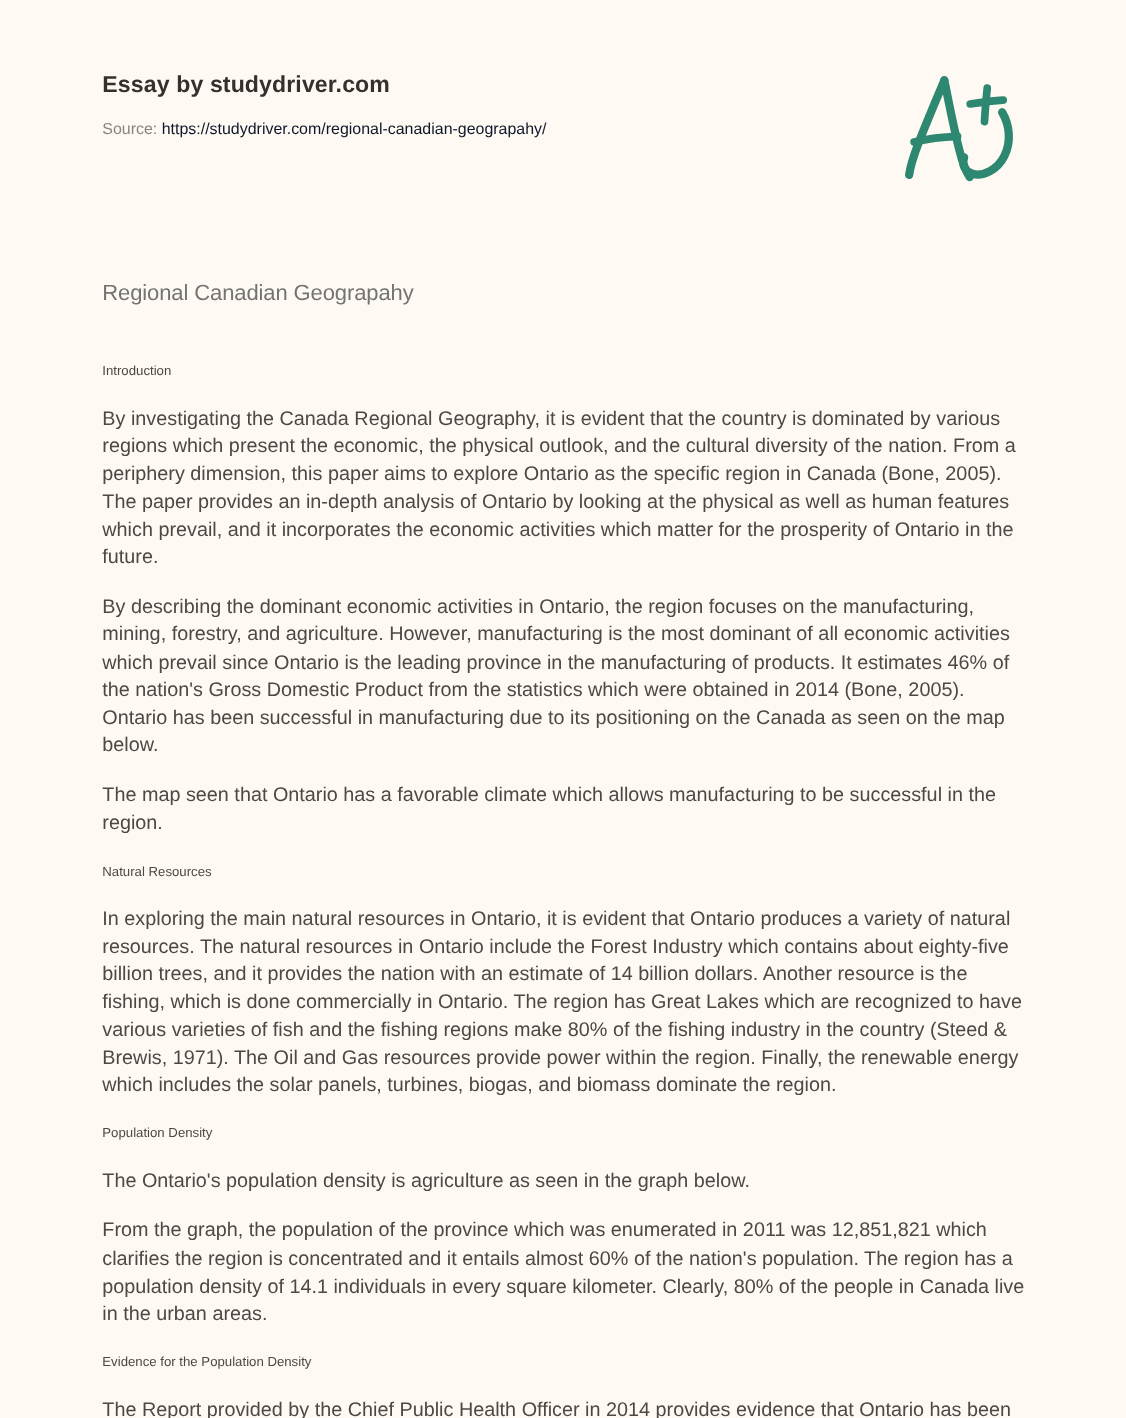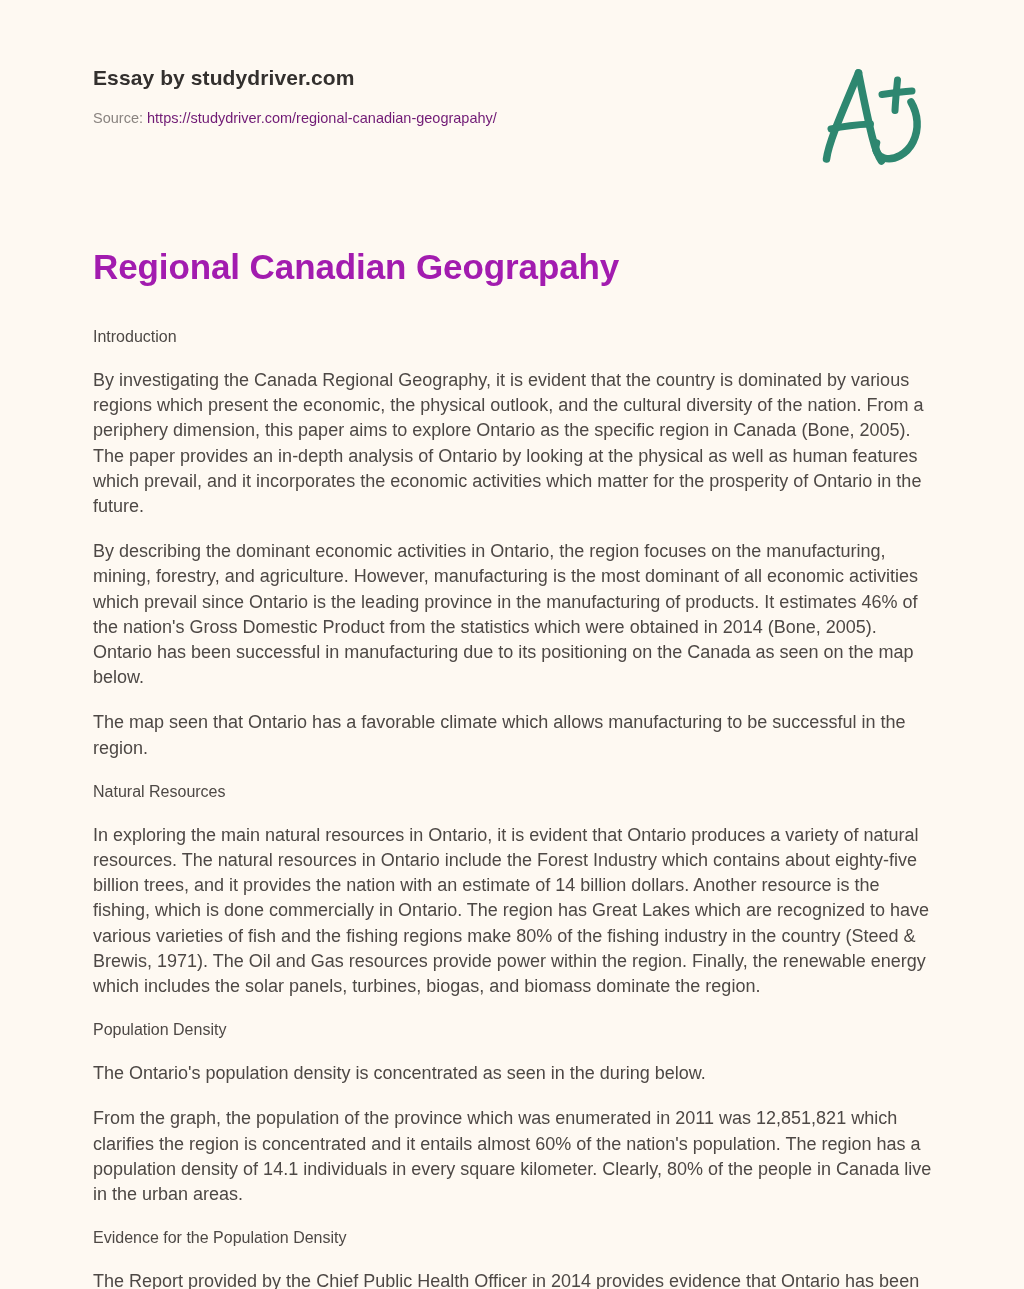--- a/index.html
+++ b/index.html
@@ -42,21 +42,21 @@
     margin: 16px 0 0 0;
     font-size: 14.5px;
     line-height: 20px;
     color: #8a8480;
     white-space: nowrap;
   }
   .source-label {
     color: #8a8480;
   }
   .source-url {
-    color: #701a75;
+    color: #0f172a;
     text-decoration: none;
   }
 
   
   .logo-wrap {
     position: absolute;
     left: 812px;
     top: 66px;
     width: 120px;
     height: 104px;
@@ -69,29 +69,29 @@
 
   
   .doc {
     position: absolute;
     left: 93px;
     top: 248px;
     width: 842px;
   }
   .doc-title {
     margin: 0 0 40px 0;
-    font-size: 35px;
-    font-weight: bold;
-    color: #a21caf;
+    font-size: 20px;
+    font-weight: normal;
+    color: #737373;
     line-height: 38px;
     letter-spacing: -0.1px;
   }
   .section-heading {
     margin: 0 0 20px 0;
-    font-size: 16px;
+    font-size: 12px;
     font-weight: normal;
     color: #4d4845;
     line-height: 22px;
   }
   .para {
     margin: 0 0 20px 0;
     font-size: 18px;
     line-height: 25.2px;
     color: #4d4845;
     text-align: left;
@@ -138,20 +138,20 @@
     <p class="section-heading">Introduction</p>
     <p class="para">By investigating the Canada Regional Geography, it is evident that the country is dominated by various regions which present the economic, the physical outlook, and the cultural diversity of the nation. From a periphery dimension, this paper aims to explore Ontario as the specific region in Canada (Bone, 2005). The paper provides an in-depth analysis of Ontario by looking at the physical as well as human features which prevail, and it incorporates the economic activities which matter for the prosperity of Ontario in the future.</p>
 
     <p class="para">By describing the dominant economic activities in Ontario, the region focuses on the manufacturing, mining, forestry, and agriculture. However, manufacturing is the most dominant of all economic activities which prevail since Ontario is the leading province in the manufacturing of products. It estimates 46% of the nation's Gross Domestic Product from the statistics which were obtained in 2014 (Bone, 2005). Ontario has been successful in manufacturing due to its positioning on the Canada as seen on the map below.</p>
     <p class="para">The map seen that Ontario has a favorable climate which allows manufacturing to be successful in the region.</p>
 
     <p class="section-heading">Natural Resources</p>
     <p class="para">In exploring the main natural resources in Ontario, it is evident that Ontario produces a variety of natural resources. The natural resources in Ontario include the Forest Industry which contains about eighty-five billion trees, and it provides the nation with an estimate of 14 billion dollars. Another resource is the fishing, which is done commercially in Ontario. The region has Great Lakes which are recognized to have various varieties of fish and the fishing regions make 80% of the fishing industry in the country (Steed &amp; Brewis, 1971). The Oil and Gas resources provide power within the region. Finally, the renewable energy which includes the solar panels, turbines, biogas, and biomass dominate the region.</p>
 
     <p class="section-heading">Population Density</p>
-    <p class="para">The Ontario's population density is concentrated as seen in the during below.</p>
+    <p class="para">The Ontario's population density is agriculture as seen in the graph below.</p>
     <p class="para">From the graph, the population of the province which was enumerated in 2011 was 12,851,821 which clarifies the region is concentrated and it entails almost 60% of the nation's population. The region has a population density of 14.1 individuals in every square kilometer. Clearly, 80% of the people in Canada live in the urban areas.</p>
 
     <p class="section-heading">Evidence for the Population Density</p>
     <p class="para">The Report provided by the Chief Public Health Officer in 2014 provides evidence that Ontario has been experiencing and increase in population hence impacts the Canadian public health. Clearly, the population has increased since 2001 due to the increased immigration. Most of the immigrants came to the region during the years they were in employment. At the same time, the fertility rate in the nation has as well increased hence the population experiences change. The graph below shows evidence how t</p>
   </div>
 
 </div>
 
 </body></html>

